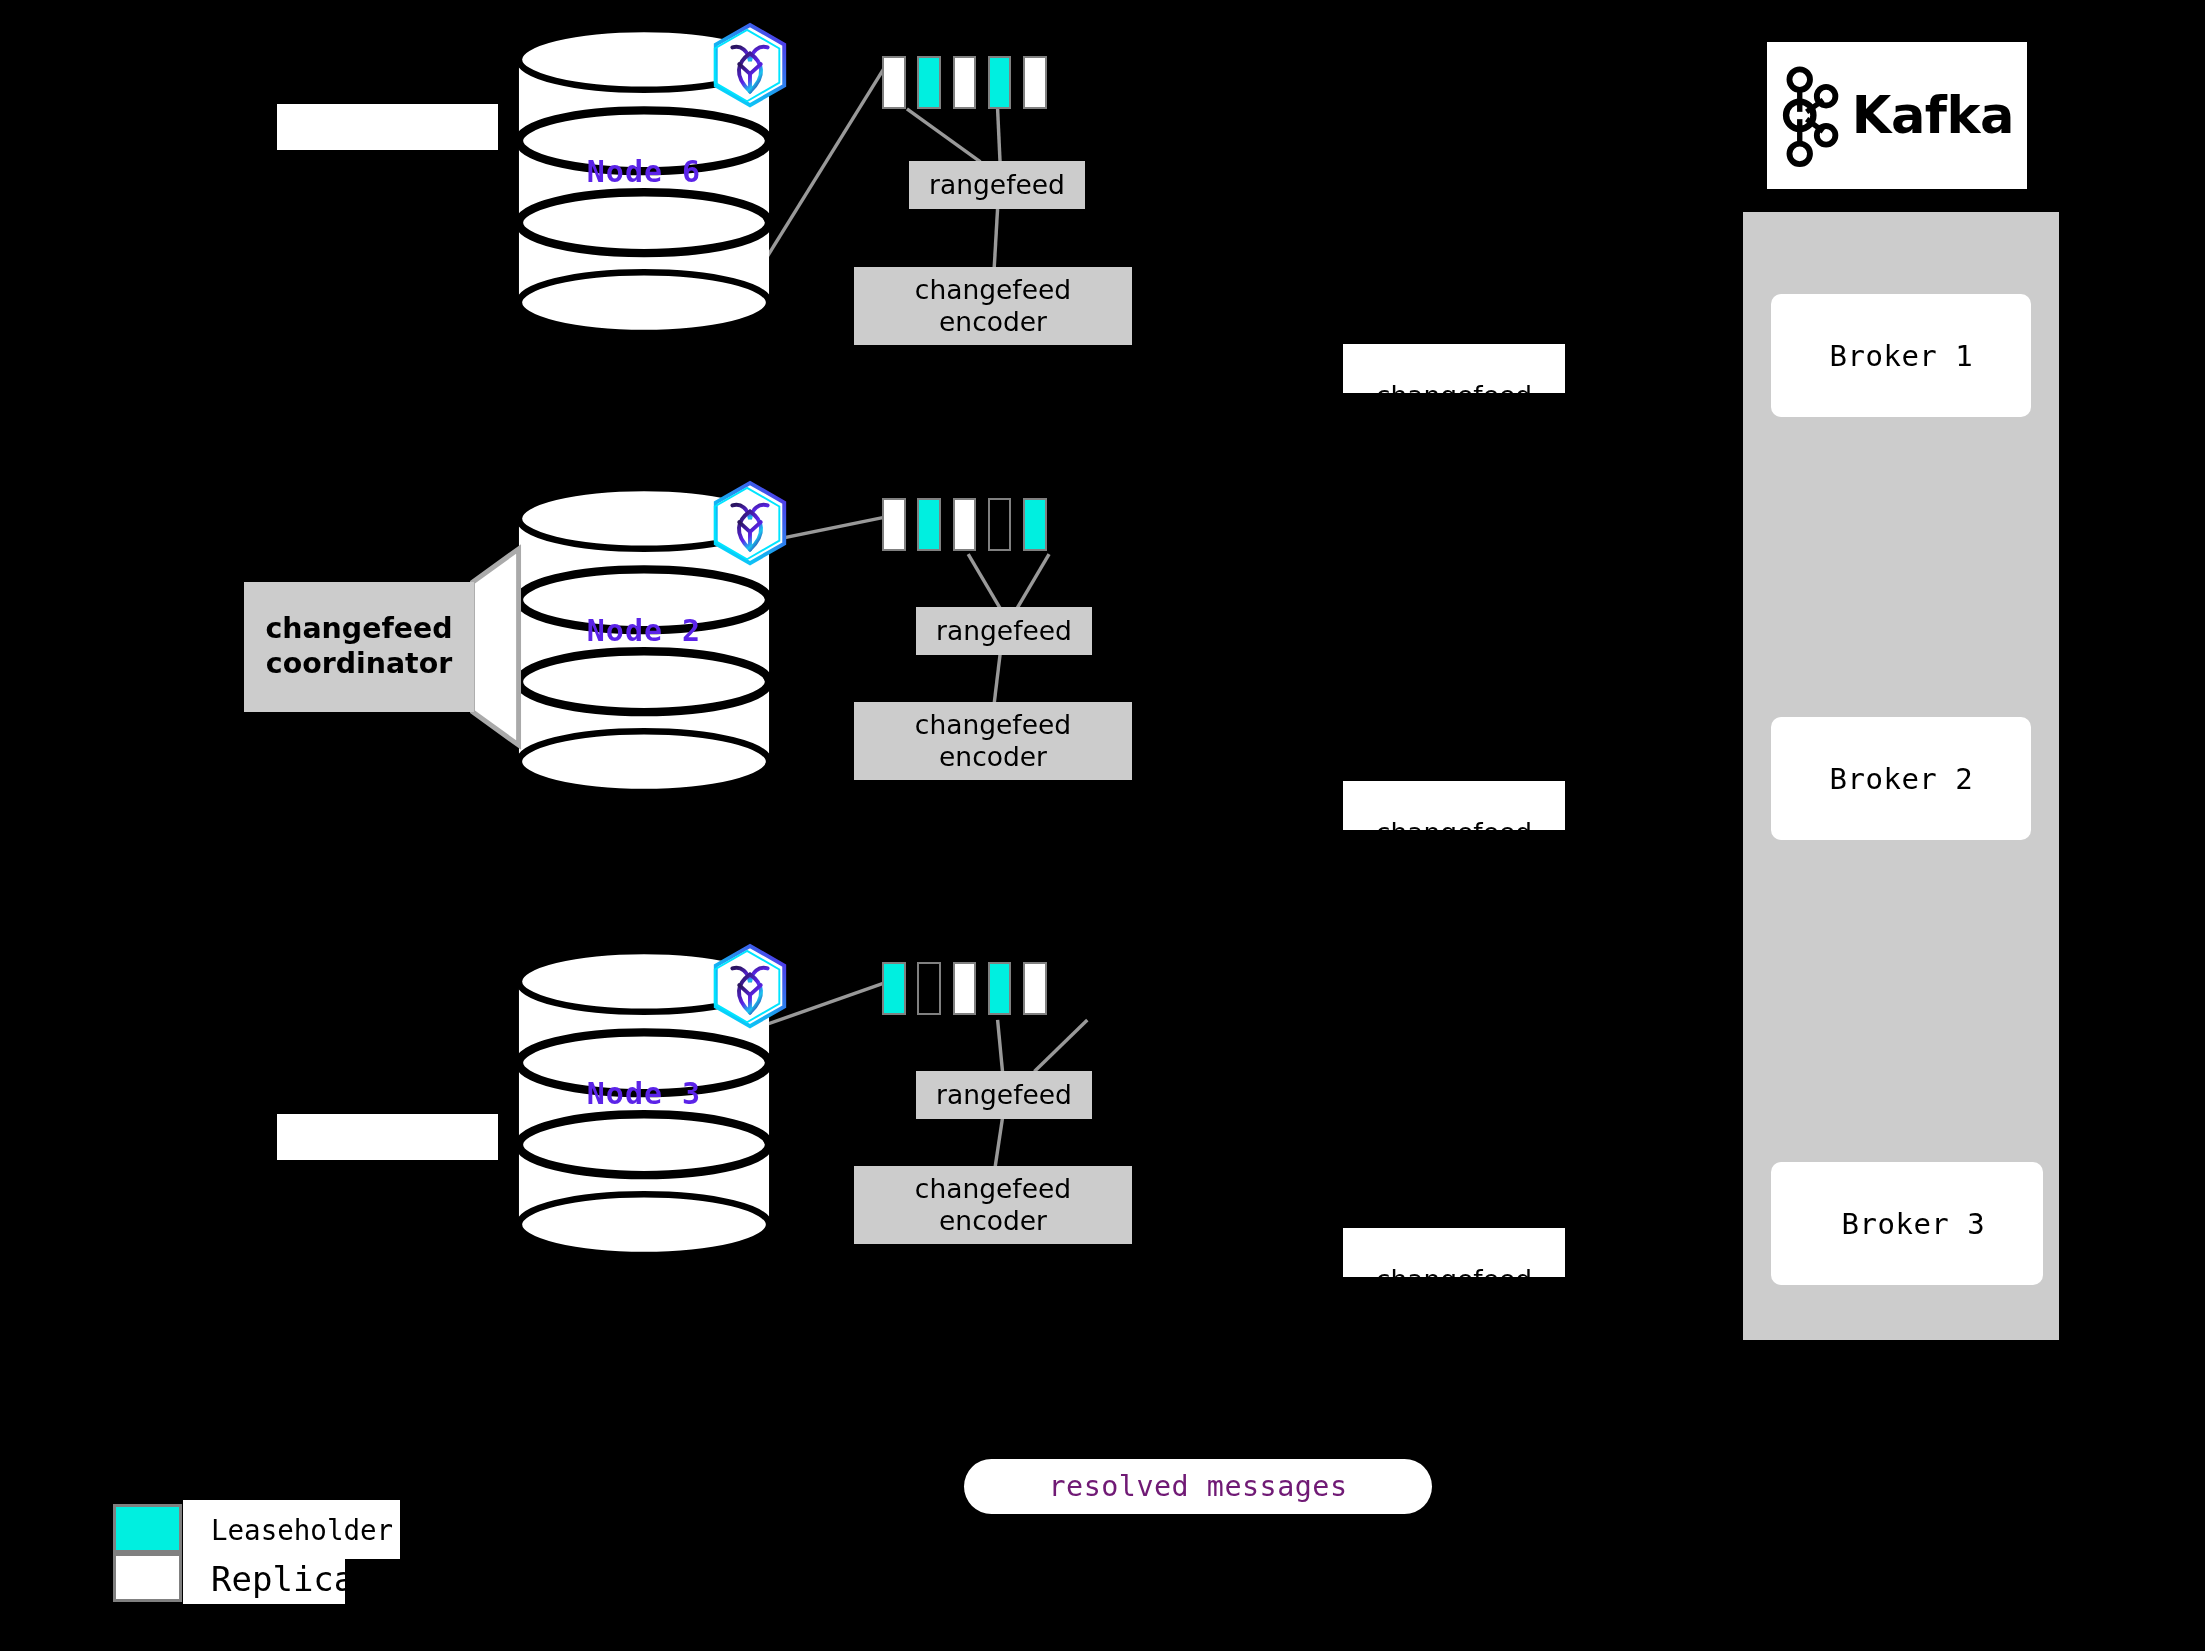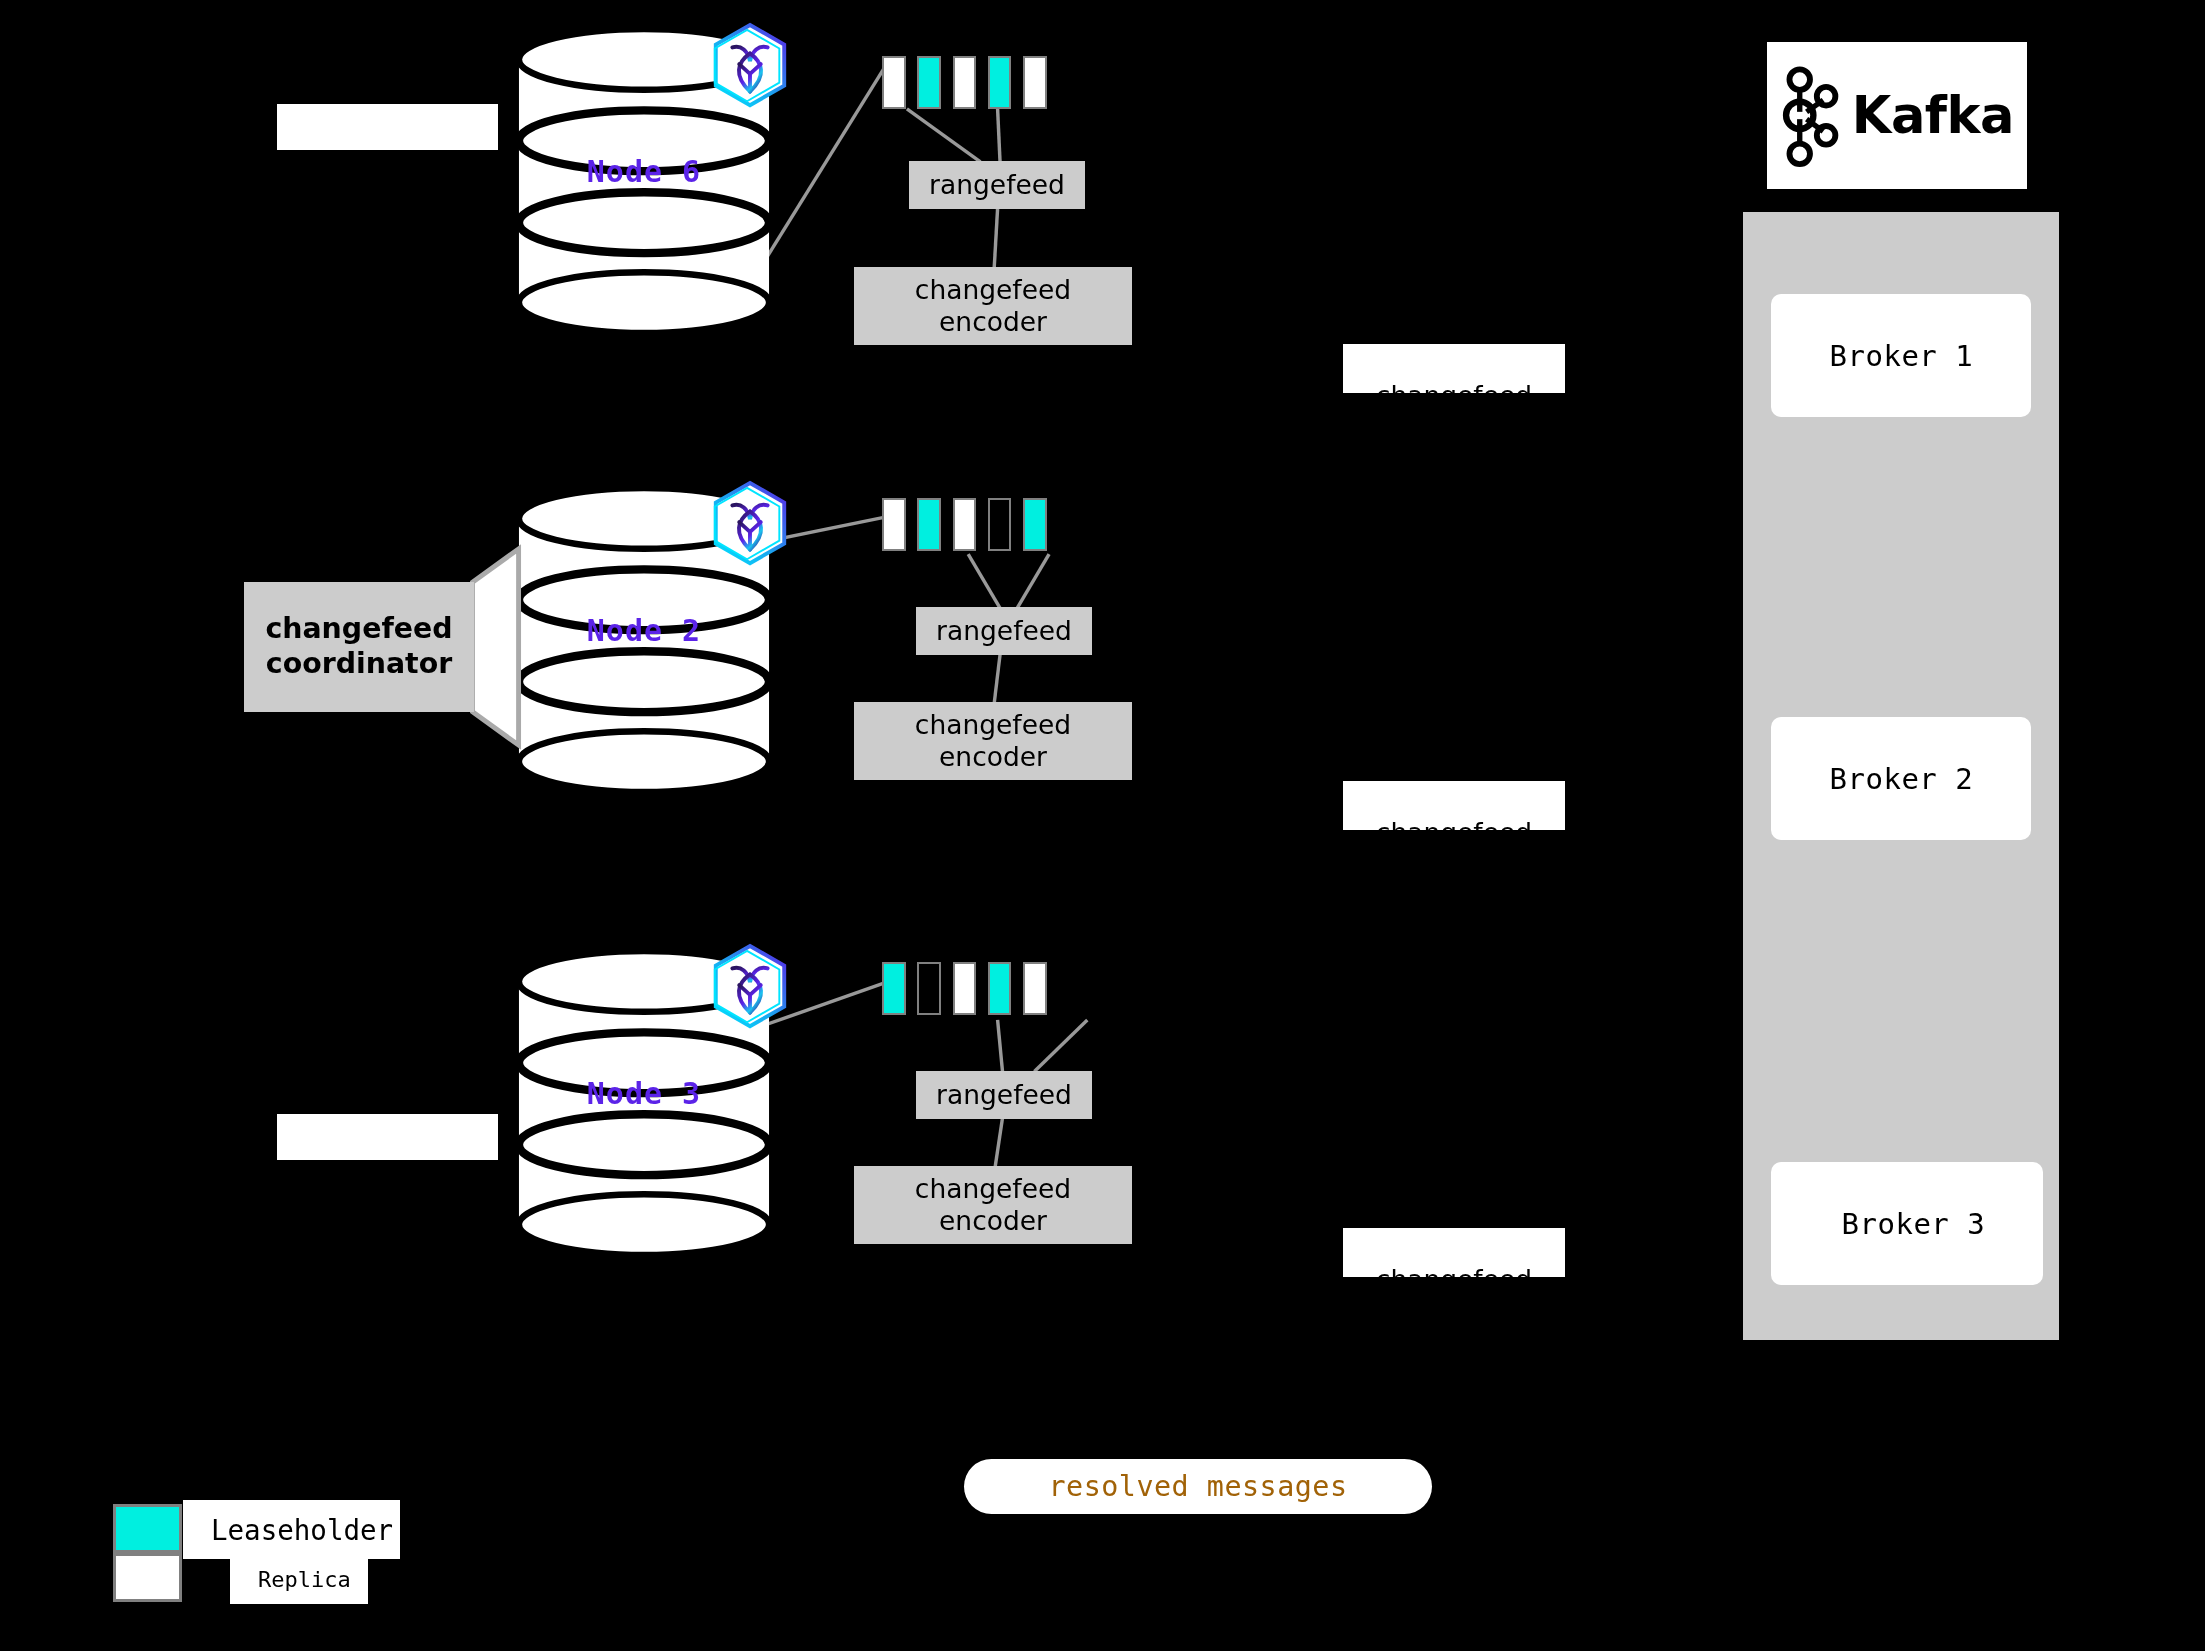--- a/index.html
+++ b/index.html
@@ -76,21 +76,21 @@
     position:absolute;background:#ffffff;border-radius:10px;
     display:flex;align-items:center;justify-content:center;
     font-family:"DejaVu Sans Mono", monospace;color:#000;
     letter-spacing:0.5px;white-space:pre;
   }
 
   
   .pill{
     position:absolute;background:#ffffff;border-radius:490px;
     display:flex;align-items:center;justify-content:center;
-    font-family:"DejaVu Sans Mono", monospace;color:#a16207;
+    font-family:"DejaVu Sans Mono", monospace;color:#701a75;
     letter-spacing:0.5px;white-space:pre;
   }
 
   
   .legend{position:absolute;}
   .legend-swatch{
     position:absolute;box-sizing:border-box;border:3.4px solid #808080;
   }
   .legend-label{
     position:absolute;background:#ffffff;color:#000;
@@ -308,17 +308,17 @@
     <div class="broker" style="left:28.4px;top:950px;width:260px;height:123px;font-size:29px;padding-left:12px;">Broker 3</div>
   </div>
 
   <div class="pill" style="left:964px;top:1459px;width:468px;height:55px;font-size:28.4px;">resolved messages</div>
 
   <div class="legend" style="left:113px;top:1504px;width:343px;height:123px;">
     <div class="legend-swatch lease" style="left:0px;top:0px;width:69px;height:49px;background:#00EFE0;"></div>
     <div class="legend-label" style="left:70px;top:-3.9px;width:217px;height:59px;font-size:27.5px;">Leaseholder</div>
 
     <div class="legend-swatch replica" style="left:0px;top:49px;width:69px;height:49px;background:#ffffff;"></div>
-    <div class="legend-label" style="left:70px;top:50px;width:138px;height:50px;font-size:22px;margin-left:47px;">Replica</div>
+    <div class="legend-label" style="left:70px;top:50px;width:162px;height:50px;font-size:34px;">Replica</div>
   </div>
 
 </div>
 
 
 </body></html>

